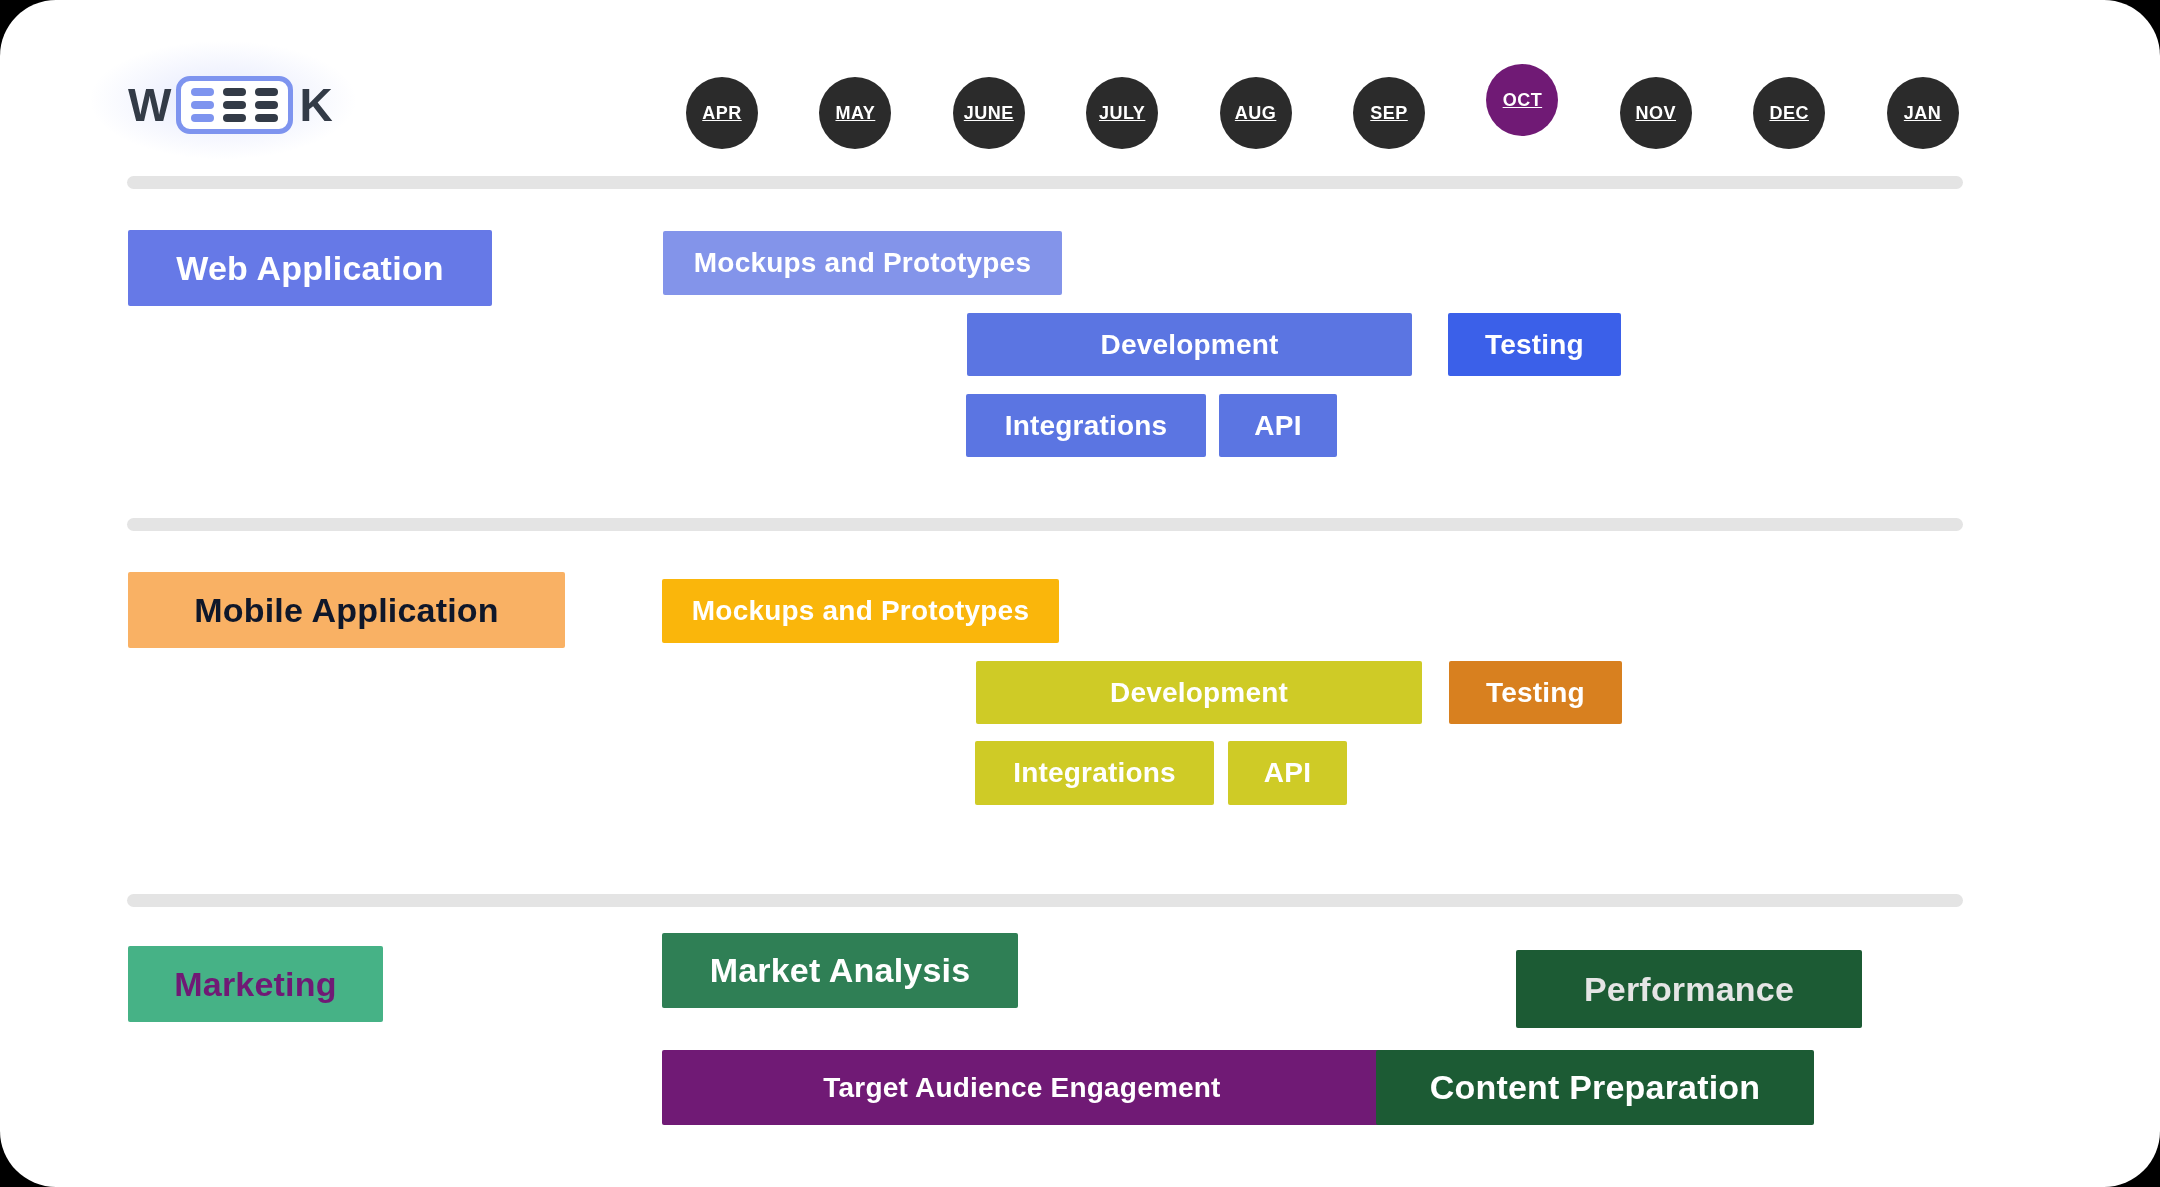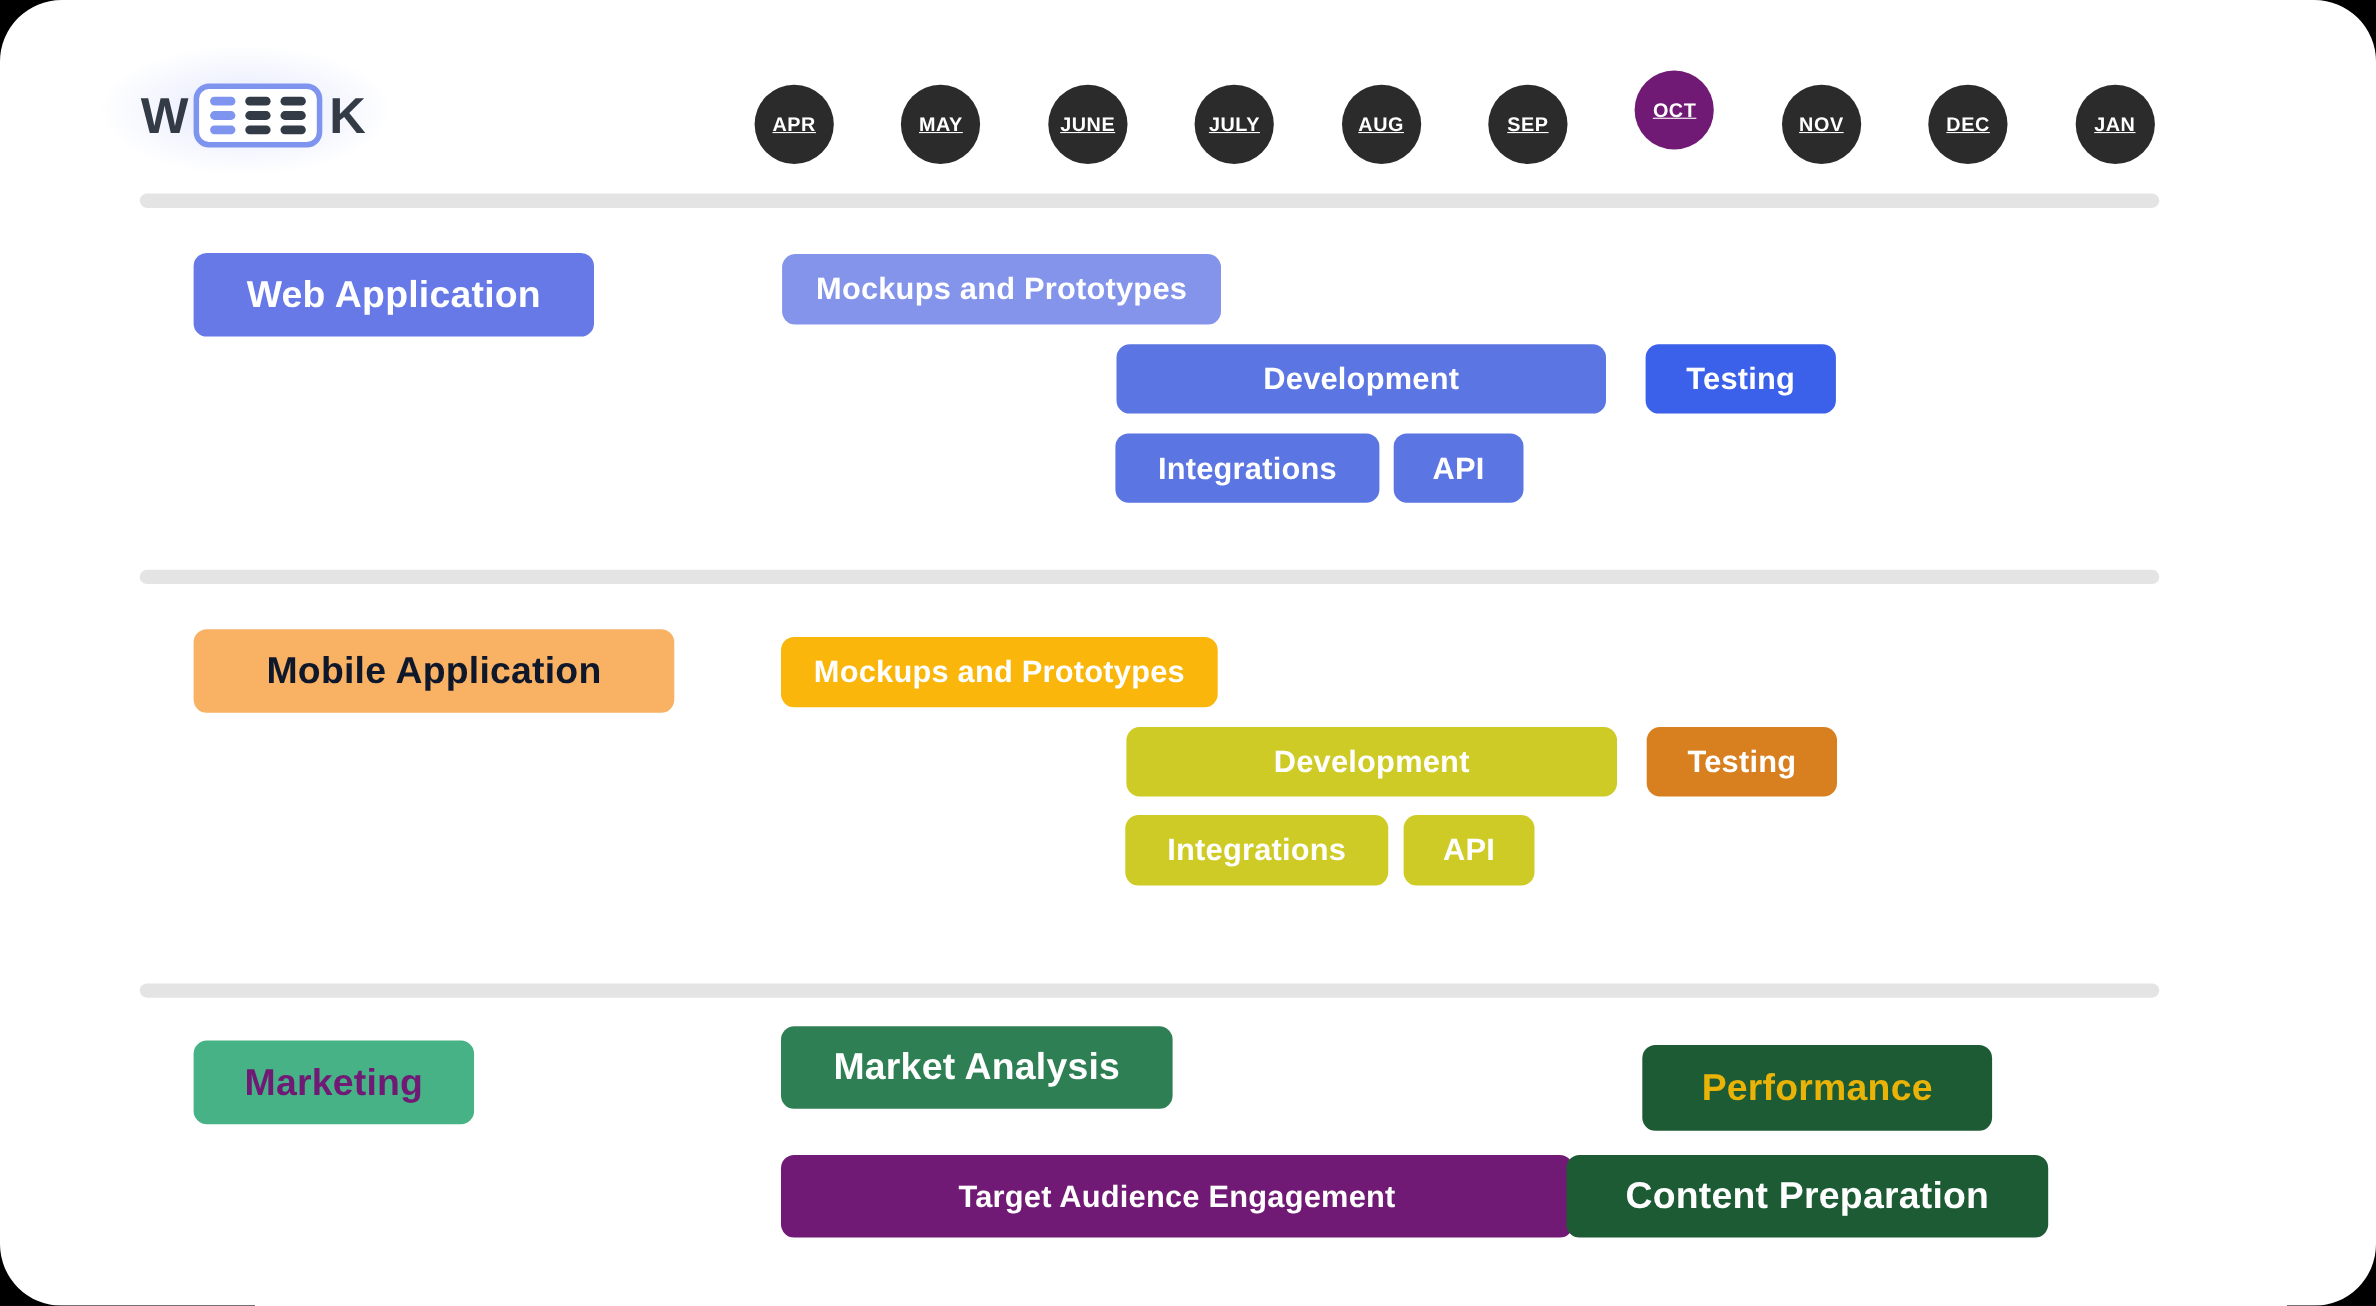--- a/index.html
+++ b/index.html
@@ -20,21 +20,21 @@
 
   
   .month{position:absolute;display:flex;align-items:center;justify-content:center;
     border-radius:50%;color:#fff;font-size:18px;font-weight:700;letter-spacing:0.5px;text-decoration:underline;}
 
   
   .divider{position:absolute;border-radius:8px;}
 
   
   .bar{position:absolute;display:flex;align-items:center;justify-content:center;
-    color:#fff;font-weight:700;border-radius:12px;white-space:nowrap;letter-spacing:0.2px;margin-left:48px;}
+    color:#fff;font-weight:700;border-radius:2px;white-space:nowrap;letter-spacing:0.2px;}
 </style>
 </head>
 <body>
 
 <div class="stage">
   <div class="canvas">
 
     <div class="logo">
       <span class="logo-letter">W</span>
       <span class="logo-box">
@@ -80,19 +80,19 @@
         <div class="bar" style="left: 966px; top: 394px; width: 240px; height: 63px; background: rgb(91, 117, 226); font-size: 28px; color: rgb(255, 255, 255);">Integrations</div>
         <div class="bar" style="left: 1219px; top: 394px; width: 118px; height: 63px; background: rgb(91, 117, 226); font-size: 28px; color: rgb(255, 255, 255);">API</div>
         <div class="bar" style="left: 128px; top: 572px; width: 437px; height: 76px; background: rgb(249, 177, 100); font-size: 34px; color: #0f172a;">Mobile Application</div>
         <div class="bar" style="left: 662px; top: 579px; width: 397px; height: 64px; background: rgb(250, 182, 11); font-size: 28px; color: rgb(255, 255, 255);">Mockups and Prototypes</div>
         <div class="bar" style="left: 976px; top: 661px; width: 446px; height: 63px; background: rgb(207, 203, 38); font-size: 28px; color: rgb(255, 255, 255);">Development</div>
         <div class="bar" style="left: 1449px; top: 661px; width: 173px; height: 63px; background: rgb(216, 128, 31); font-size: 28px; color: rgb(255, 255, 255);">Testing</div>
         <div class="bar" style="left: 975px; top: 741px; width: 239px; height: 64px; background: rgb(207, 203, 38); font-size: 28px; color: rgb(255, 255, 255);">Integrations</div>
         <div class="bar" style="left: 1228px; top: 741px; width: 119px; height: 64px; background: rgb(207, 203, 38); font-size: 28px; color: rgb(255, 255, 255);">API</div>
         <div class="bar" style="left: 128px; top: 946px; width: 255px; height: 76px; background: rgb(70, 178, 134); font-size: 34px; color: #701a75;">Marketing</div>
         <div class="bar" style="left: 662px; top: 933px; width: 356px; height: 75px; background: rgb(47, 127, 85); font-size: 34px; color: rgb(255, 255, 255);">Market Analysis</div>
-        <div class="bar" style="left: 1445px; top: 950px; width: 318px; height: 78px; background: rgb(28, 91, 52); font-size: 34px; color: #eab308;">Performance</div>
+        <div class="bar" style="left: 1516px; top: 950px; width: 346px; height: 78px; background: rgb(28, 91, 52); font-size: 34px; color: #e5e5e5;">Performance</div>
         <div class="bar" style="left: 662px; top: 1050px; width: 720px; height: 75px; background: #701a75; font-size: 28px; color: rgb(255, 255, 255);">Target Audience Engagement</div>
         <div class="bar" style="left: 1376px; top: 1050px; width: 438px; height: 75px; background: rgb(28, 91, 52); font-size: 34px; color: rgb(255, 255, 255);">Content Preparation</div>
       </div>
 
   </div>
 </div>
 
 </body></html>

